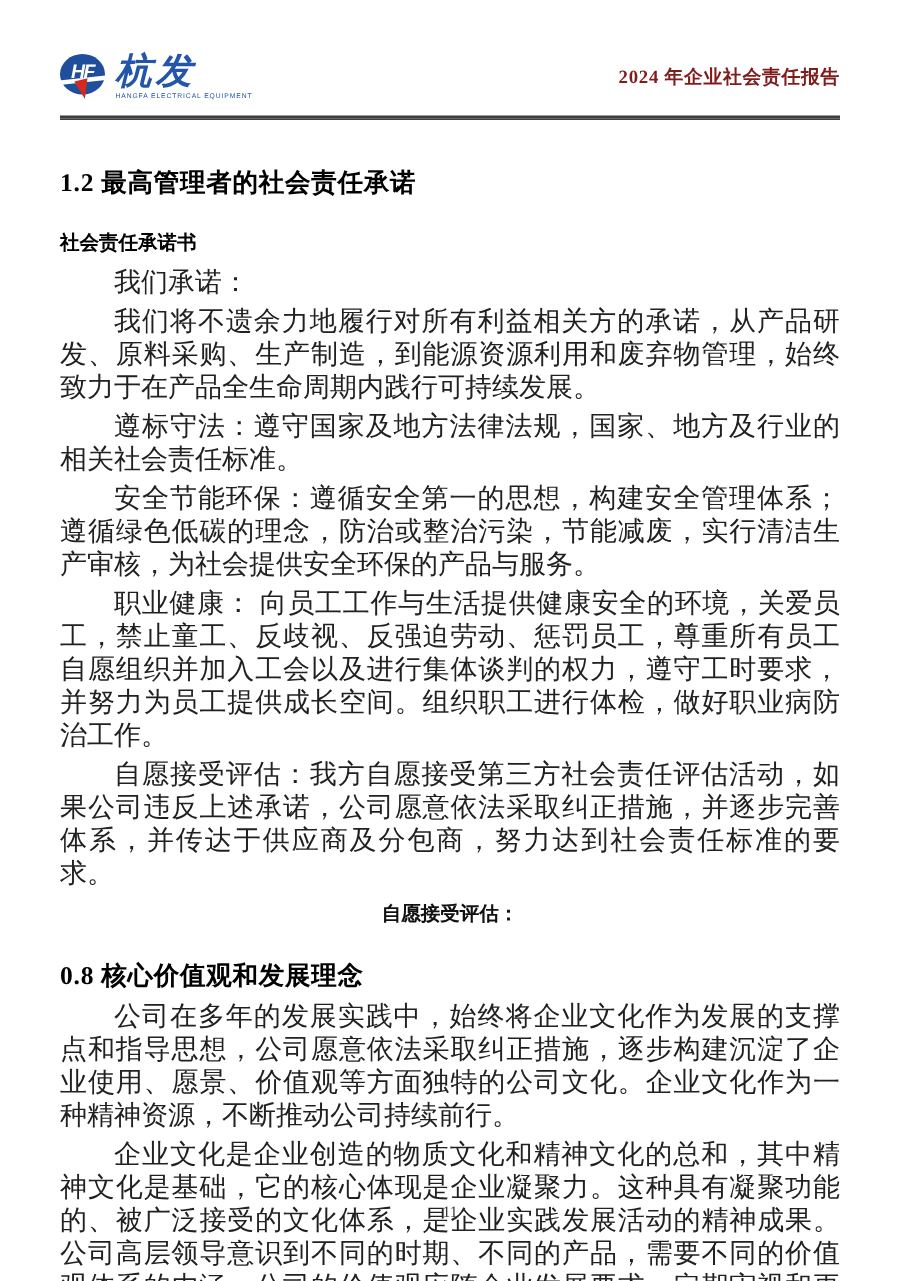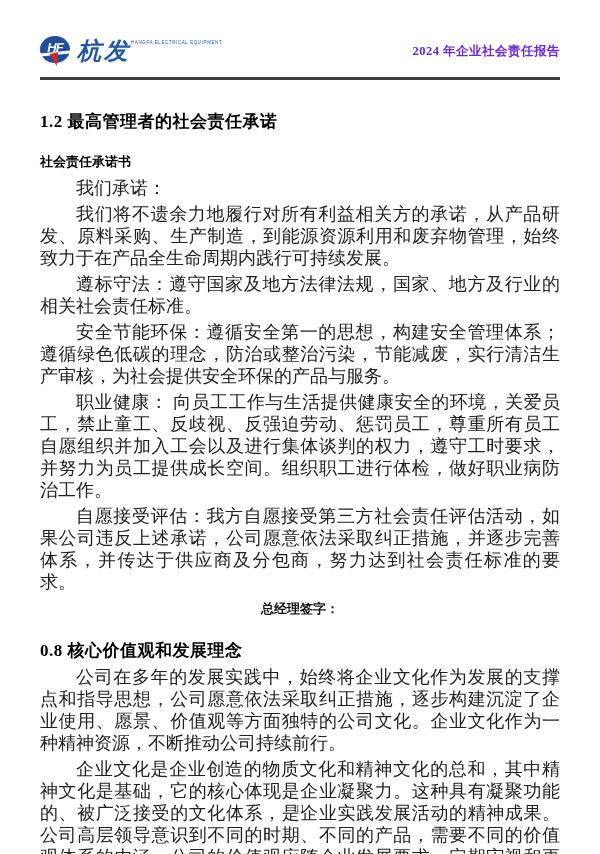--- a/index.html
+++ b/index.html
@@ -43,33 +43,33 @@
     height: 3px; background: #ffffff; transform: rotate(-6deg);
   }
   .logo-swoosh {
     position: absolute; left: 11px; top: 17px;
     width: 0; height: 0;
     border-left: 4px solid transparent;
     border-right: 5px solid transparent;
     border-top: 13px solid #d42a1e;
     transform: rotate(-14deg);
   }
-  .logo-text { display: flex; line-height: 1; }
+  .logo-text { display: flex; flex-direction: column; line-height: 1; }
   .logo-cn {
     color: #2356a8; font-weight: bold; font-style: italic;
     font-size: 24px; letter-spacing: 3px;
     font-family: "Liberation Serif", serif;
   }
   .logo-en {
     color: #2356a8; font-size: 4.5px; letter-spacing: 0.6px;
     white-space: nowrap; margin-top: 2px;
     font-family: "Liberation Sans", sans-serif;
   }
   .report-title {
-    font-weight: bold; font-size: 12.5px; color: #6d28d9;
+    font-weight: bold; font-size: 12.5px; color: #7f1d1d;
     padding-bottom: 1px; letter-spacing: 0.5px;
   }
   .header-rule {
     margin-top: 3px;
     height: 2px;
     border-top: 2px solid #3d3d3d;
     border-bottom: 1px solid #3d3d3d;
   }
   
   h2.sec-heading {
@@ -125,21 +125,21 @@
     <h2 class="sec-heading sec12-heading">1.2 最高管理者的社会责任承诺</h2>
     <div class="subtitle">社会责任承诺书</div>
 
     <p class="body-par">我们承诺：</p>
     <p class="body-par">我们将不遗余力地履行对所有利益相关方的承诺，从产品研发、原料采购、生产制造，到能源资源利用和废弃物管理，始终致力于在产品全生命周期内践行可持续发展。</p>
     <p class="body-par">遵标守法：遵守国家及地方法律法规，国家、地方及行业的相关社会责任标准。</p>
     <p class="body-par">安全节能环保：遵循安全第一的思想，构建安全管理体系；遵循绿色低碳的理念，防治或整治污染，节能减废，实行清洁生产审核，为社会提供安全环保的产品与服务。</p>
     <p class="body-par">职业健康： 向员工工作与生活提供健康安全的环境，关爱员工，禁止童工、反歧视、反强迫劳动、惩罚员工，尊重所有员工自愿组织并加入工会以及进行集体谈判的权力，遵守工时要求，并努力为员工提供成长空间。组织职工进行体检，做好职业病防治工作。</p>
     <p class="body-par">自愿接受评估：我方自愿接受第三方社会责任评估活动，如果公司违反上述承诺，公司愿意依法采取纠正措施，并逐步完善体系，并传达于供应商及分包商，努力达到社会责任标准的要求。</p>
 
-    <div class="signature">总经理签字：</div>
+    <div class="signature">自愿接受评估：</div>
 
     <h2 class="sec-heading sec13-heading">0.8 核心价值观和发展理念</h2>
 
     <p class="body-par sec13-first">公司在多年的发展实践中，始终将企业文化作为发展的支撑点和指导思想，公司愿意依法采取纠正措施，逐步构建沉淀了企业使用、愿景、价值观等方面独特的公司文化。企业文化作为一种精神资源，不断推动公司持续前行。</p>
     <p class="body-par">企业文化是企业创造的物质文化和精神文化的总和，其中精神文化是基础，它的核心体现是企业凝聚力。这种具有凝聚功能的、被广泛接受的文化体系，是企业实践发展活动的精神成果。公司高层领导意识到不同的时期、不同的产品，需要不同的价值观体系的内涵。公司的价值观应随企业发展要求，定期审视和更新。自公司成立以来，公司的核心价值观在企业成长过程中逐步凝练而成，并随着公司的发展而不断调整和提升，最终提炼形成了公司的核心价值理念体系。</p>
 
   </main>
 
   <div class="footer">
     <span>11</span>

